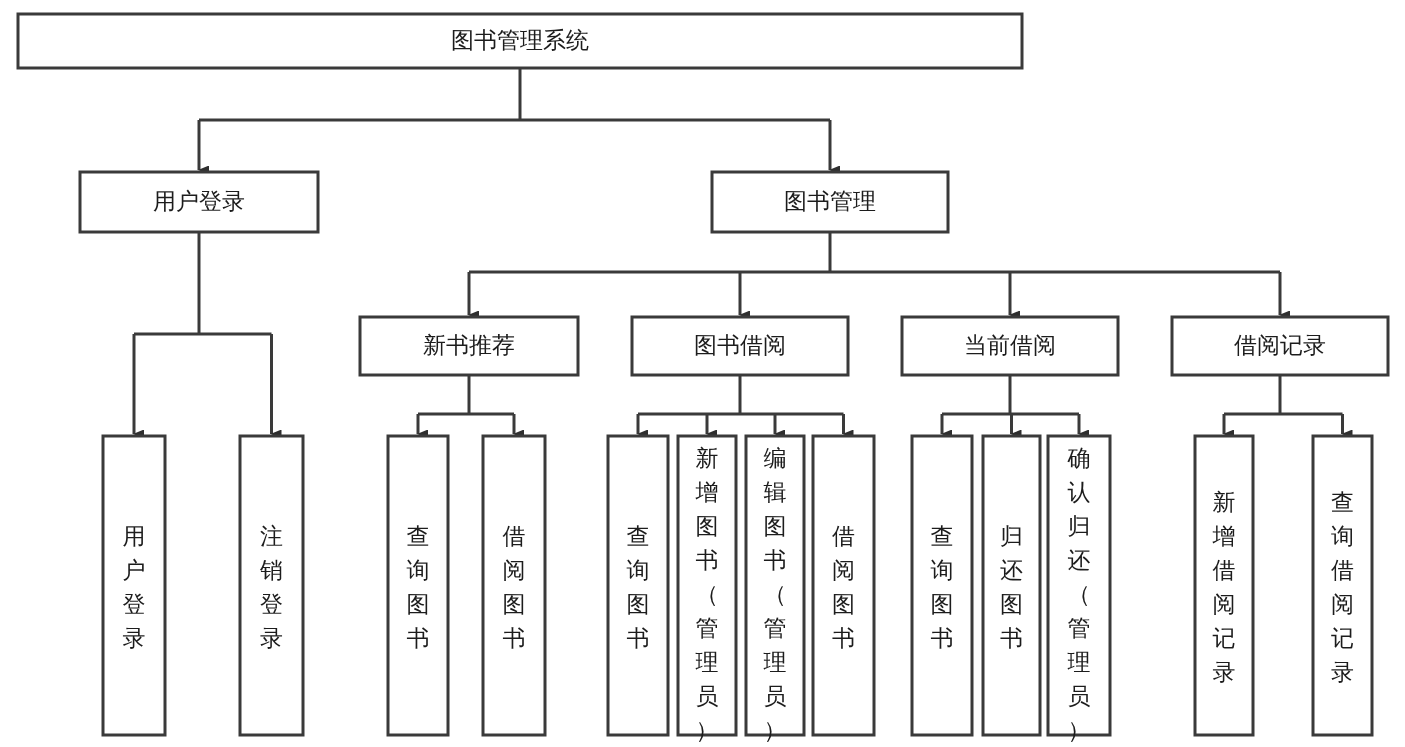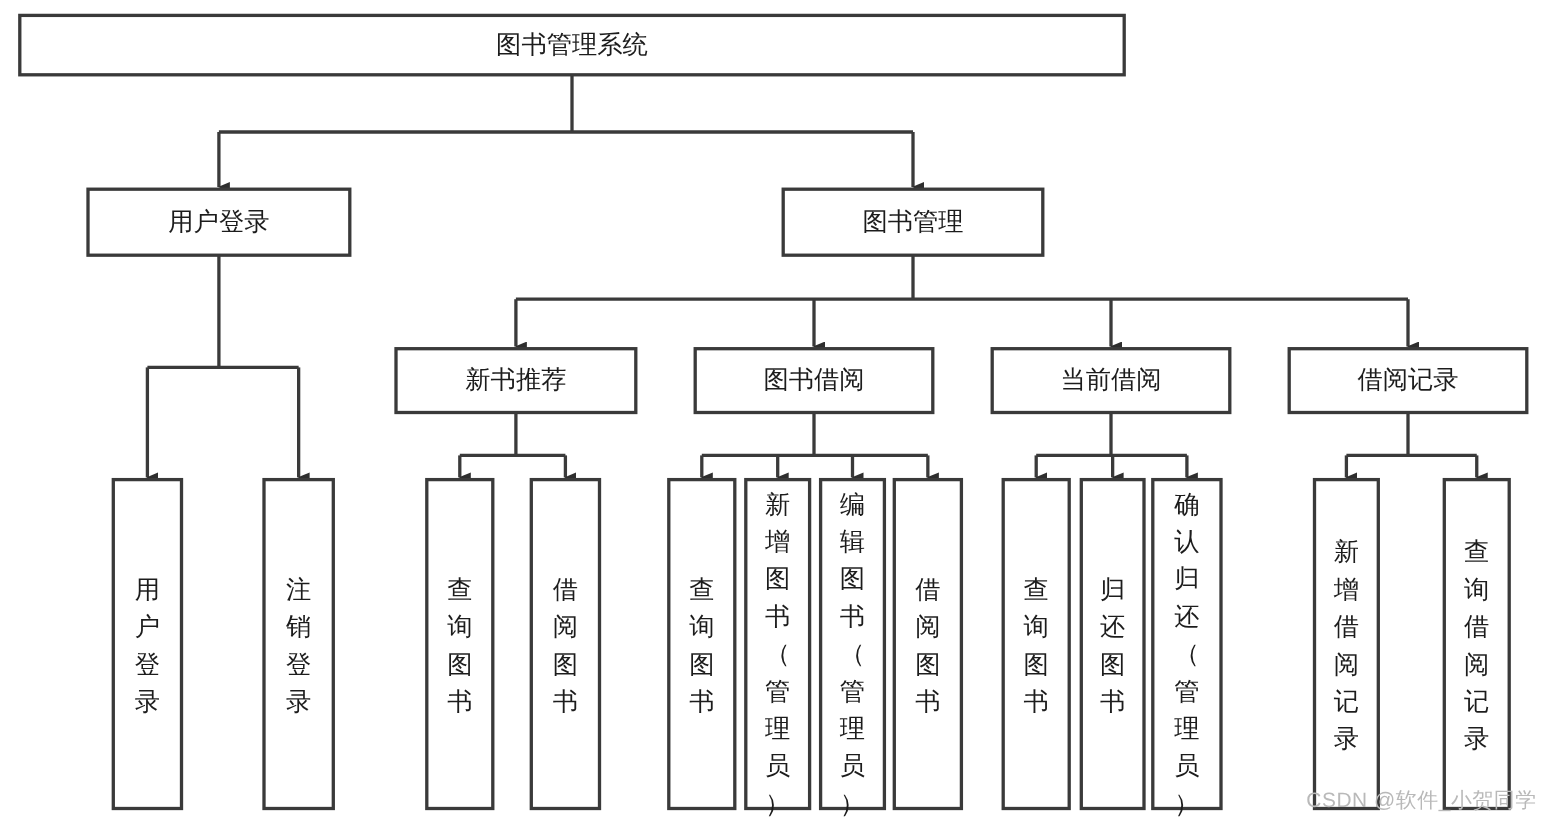--- a/index.html
+++ b/index.html
@@ -184,14 +184,13 @@
           <rect x="1195" y="436" width="58" height="299" class="node-box"></rect>
           <text x="1224" class="node-label-v"><tspan x="1224" y="509.5">新</tspan><tspan x="1224" y="543.5">增</tspan><tspan x="1224" y="577.5">借</tspan><tspan x="1224" y="611.5">阅</tspan><tspan x="1224" y="645.5">记</tspan><tspan x="1224" y="679.5">录</tspan></text>
         </g>
         <g>
           <rect x="1313" y="436" width="59" height="299" class="node-box"></rect>
           <text x="1342.5" class="node-label-v"><tspan x="1342.5" y="509.5">查</tspan><tspan x="1342.5" y="543.5">询</tspan><tspan x="1342.5" y="577.5">借</tspan><tspan x="1342.5" y="611.5">阅</tspan><tspan x="1342.5" y="645.5">记</tspan><tspan x="1342.5" y="679.5">录</tspan></text>
         </g>
       </g>
   </svg>
 
-  <div class="watermark">CSDN @软件_小贺同学</div>
 </div>
 
 </body></html>

